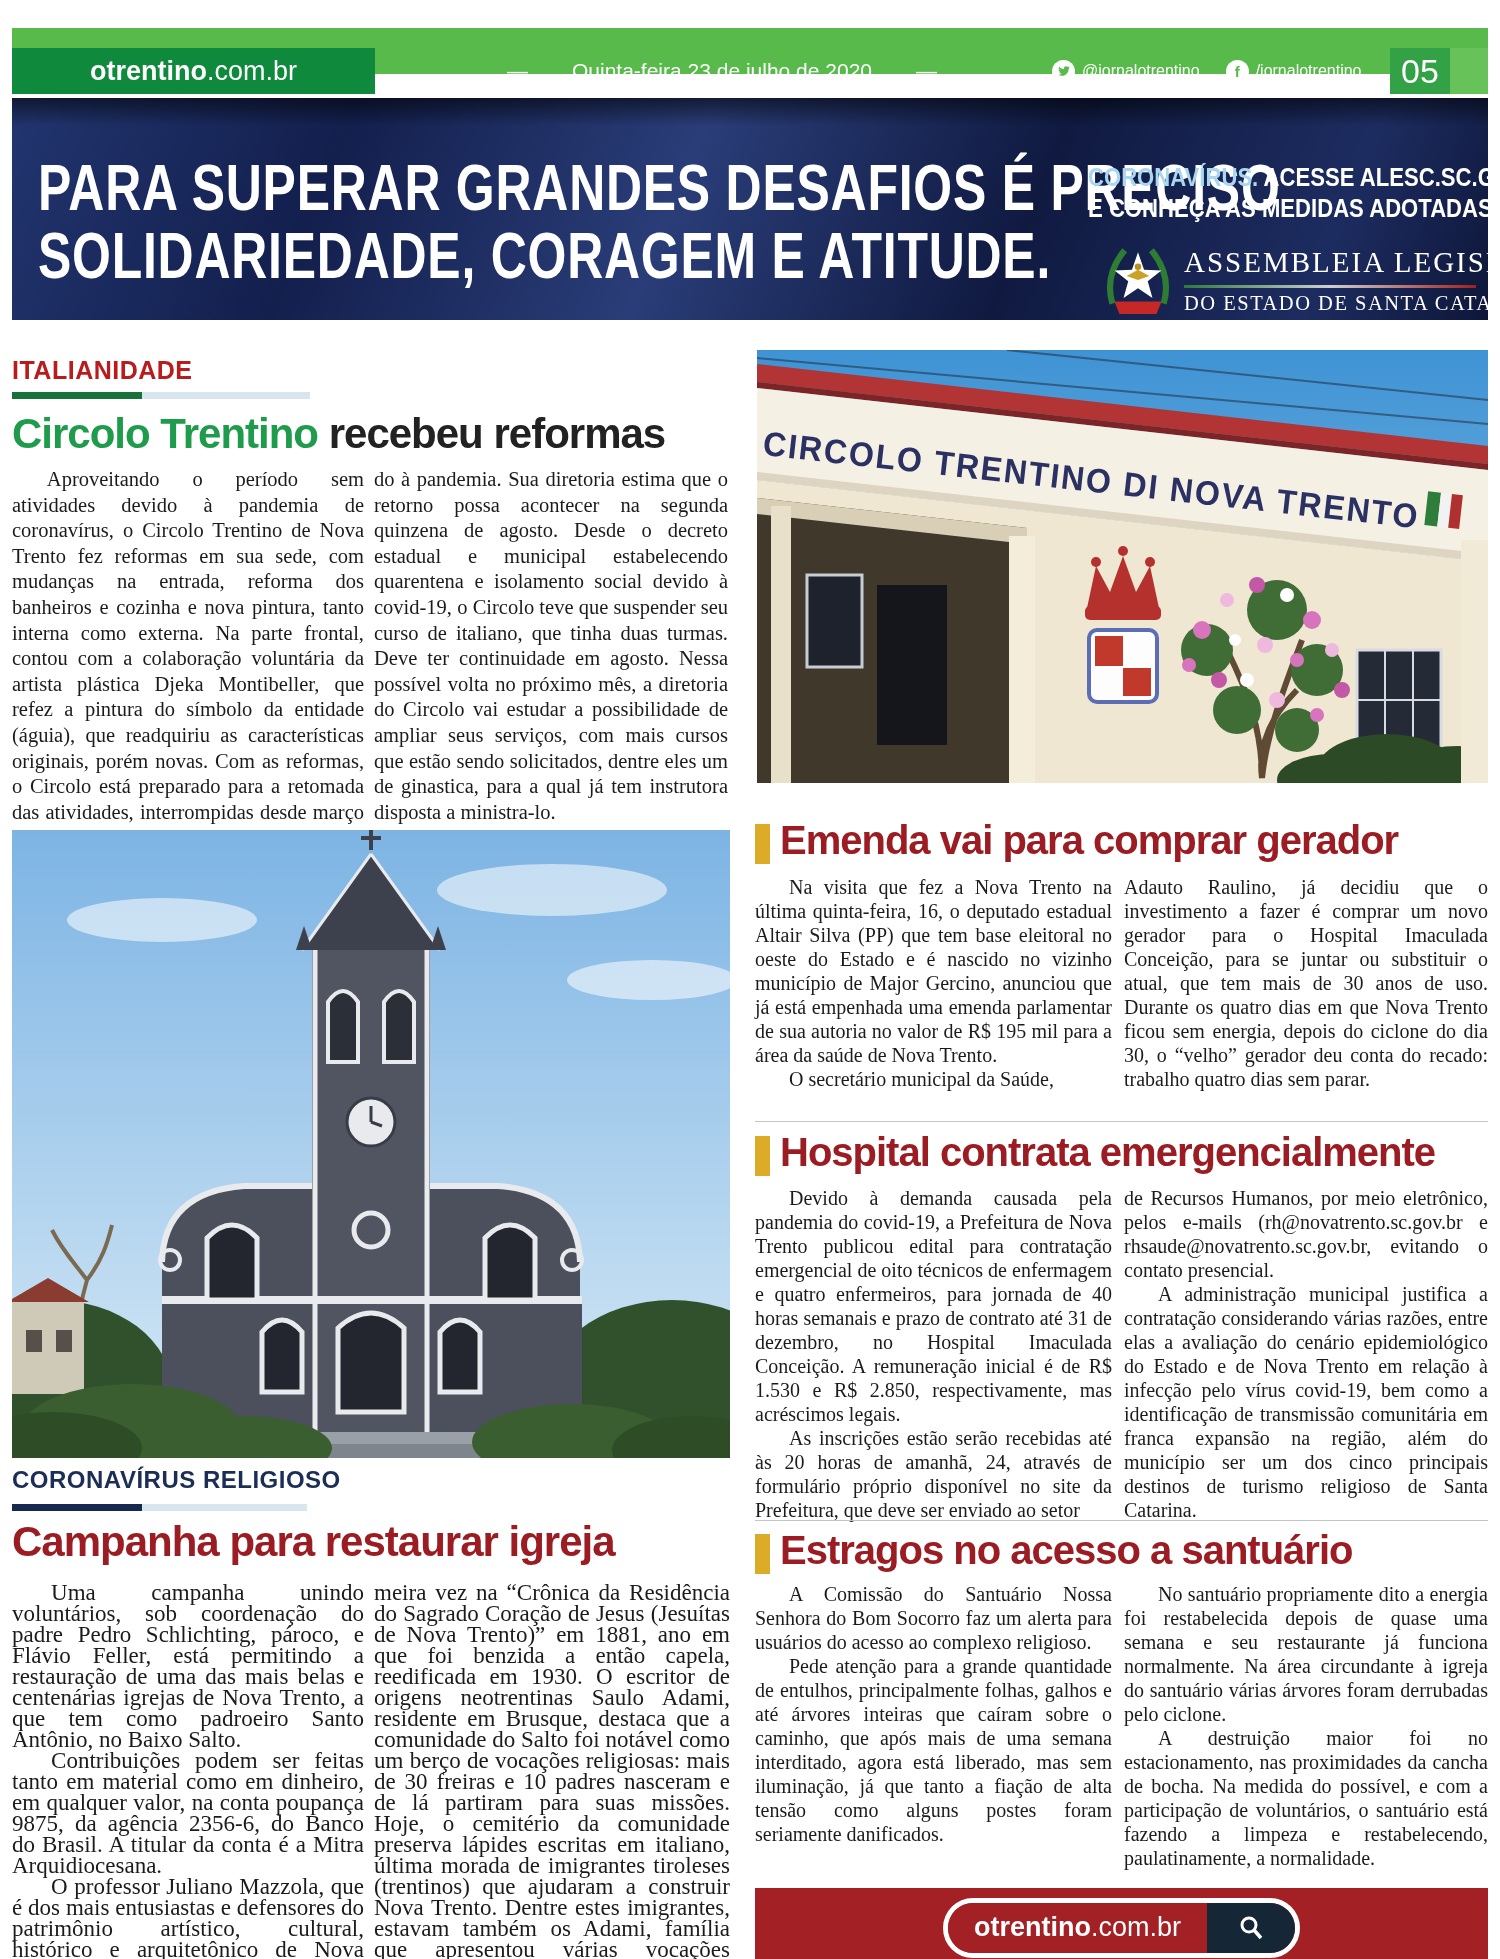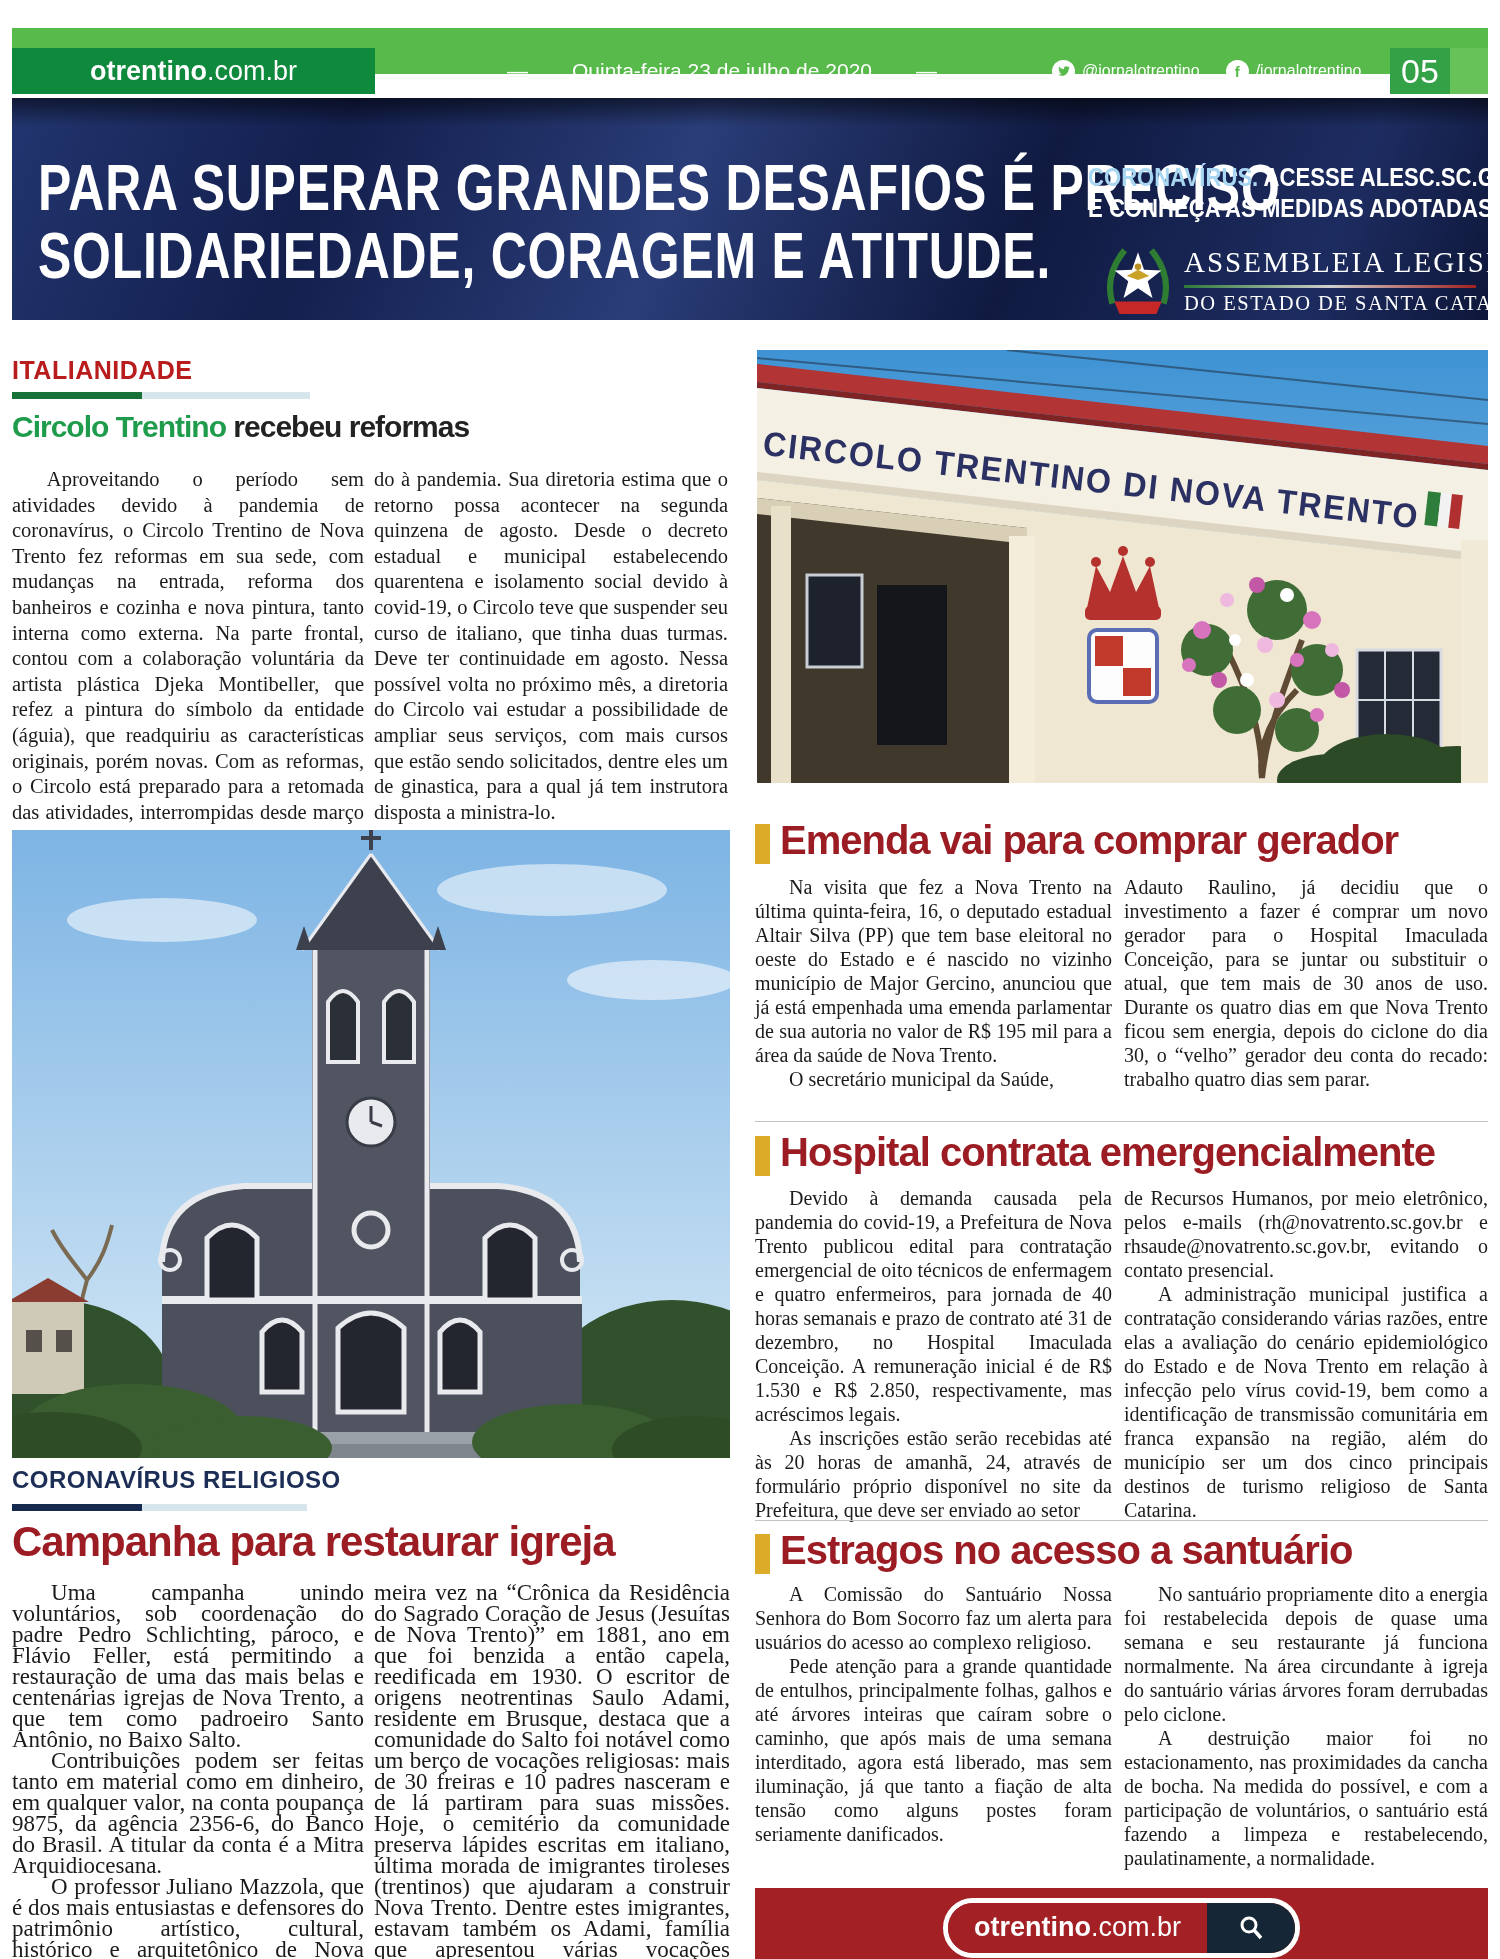--- a/index.html
+++ b/index.html
@@ -34,21 +34,21 @@
   .org-text{left:1172px;top:128px;color:#fff;font-family:"Liberation Serif",serif;}
   .org-l1{font-size:29px;letter-spacing:2px;white-space:nowrap;}
   .org-div{margin-top:6px;width:292px;height:3px;background:linear-gradient(90deg,#2d7a3a,#cfcfcf,#a02020);}
   .org-l2{margin-top:4px;font-size:20.5px;letter-spacing:1.5px;white-space:nowrap;}
   
   .kicker-g{left:12px;top:336px;color:#b91c1c;font-weight:bold;font-size:25px;letter-spacing:.5px;}
   .bar{height:7px;display:flex;}
   .bar-1{left:12px;top:372px;width:298px;}
   .bar-1 .d{width:130px;background:#19713a;}
   .bar-1 .l{flex:1;background:#d7e5ec;}
-  .h1{left:12px;top:390px;font-size:30px;font-weight:bold;letter-spacing:-1px;white-space:nowrap;}
+  .h1{left:12px;top:390px;font-size:42px;font-weight:bold;letter-spacing:-1px;white-space:nowrap;}
   .h1 .g{color:#1f9c4b;}
   .h1 .k{color:#222;}
   
   .col p{margin:0;text-align:justify;color:#1b1b1b;font-family:"Liberation Serif",serif;}
   .col p.ind{text-indent:1.7em;}
   .art1 p{font-size:20.5px;line-height:25.6px;}
   .rcol p{font-size:20px;line-height:24px;}
   .camp p{font-size:23px;line-height:21px;}
   
   .rhead{font-size:40px;font-weight:bold;letter-spacing:-1px;color:#9b1c22;white-space:nowrap;}

